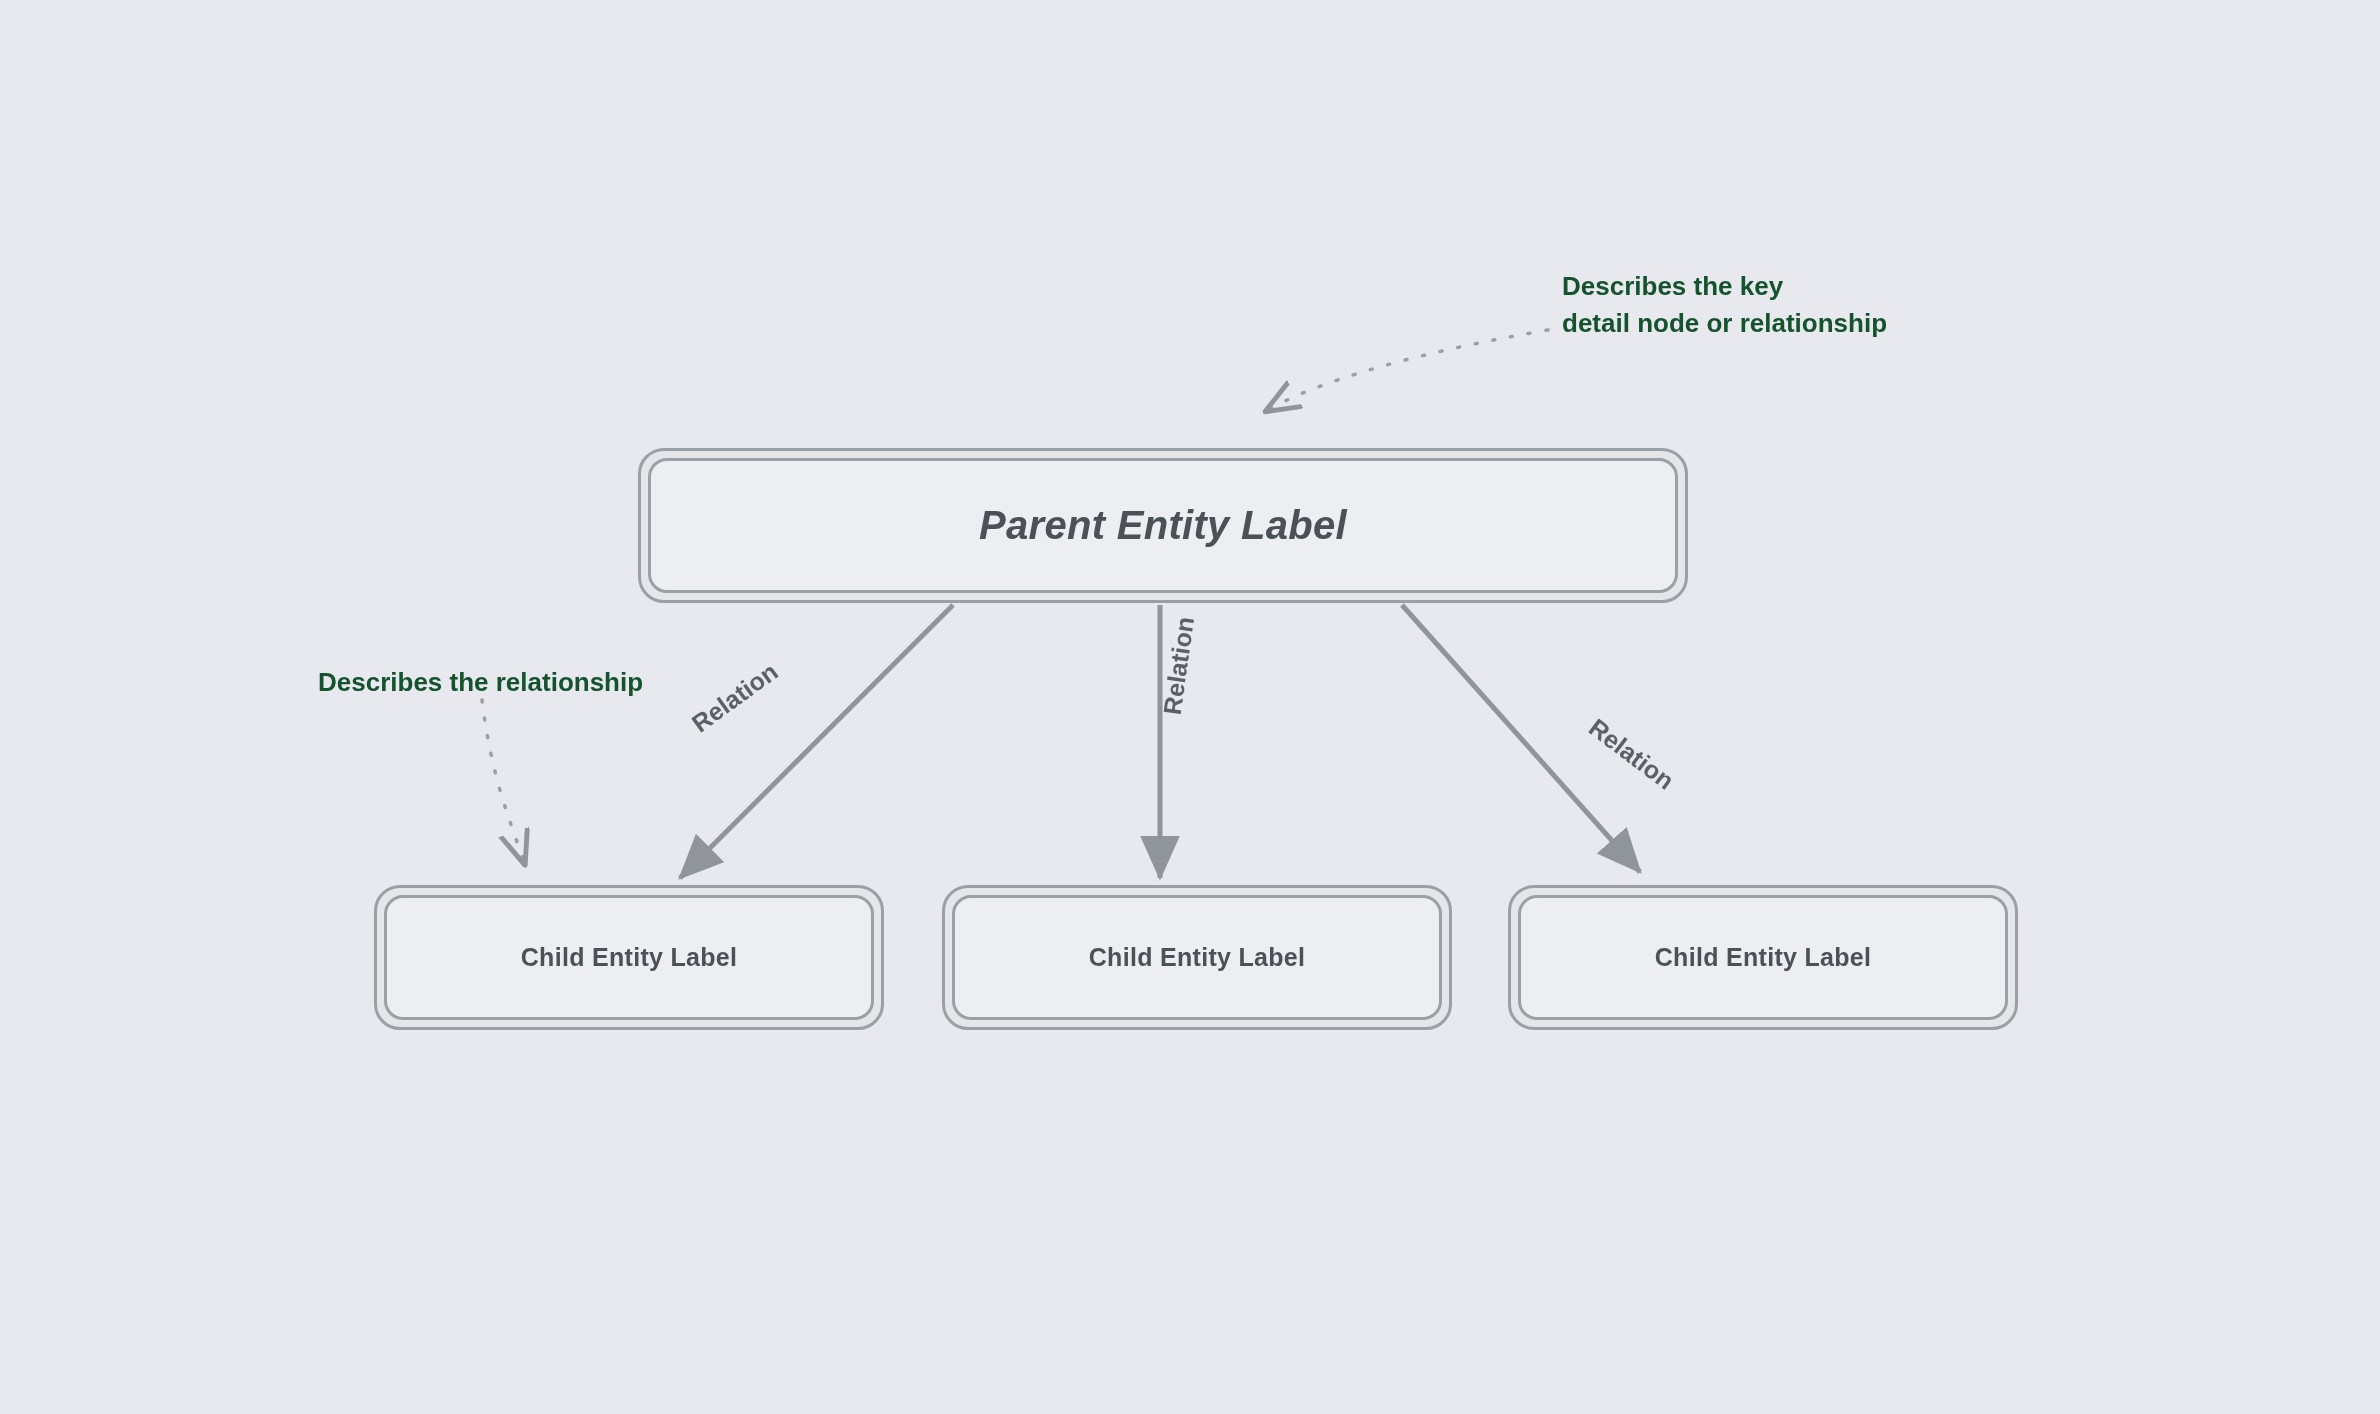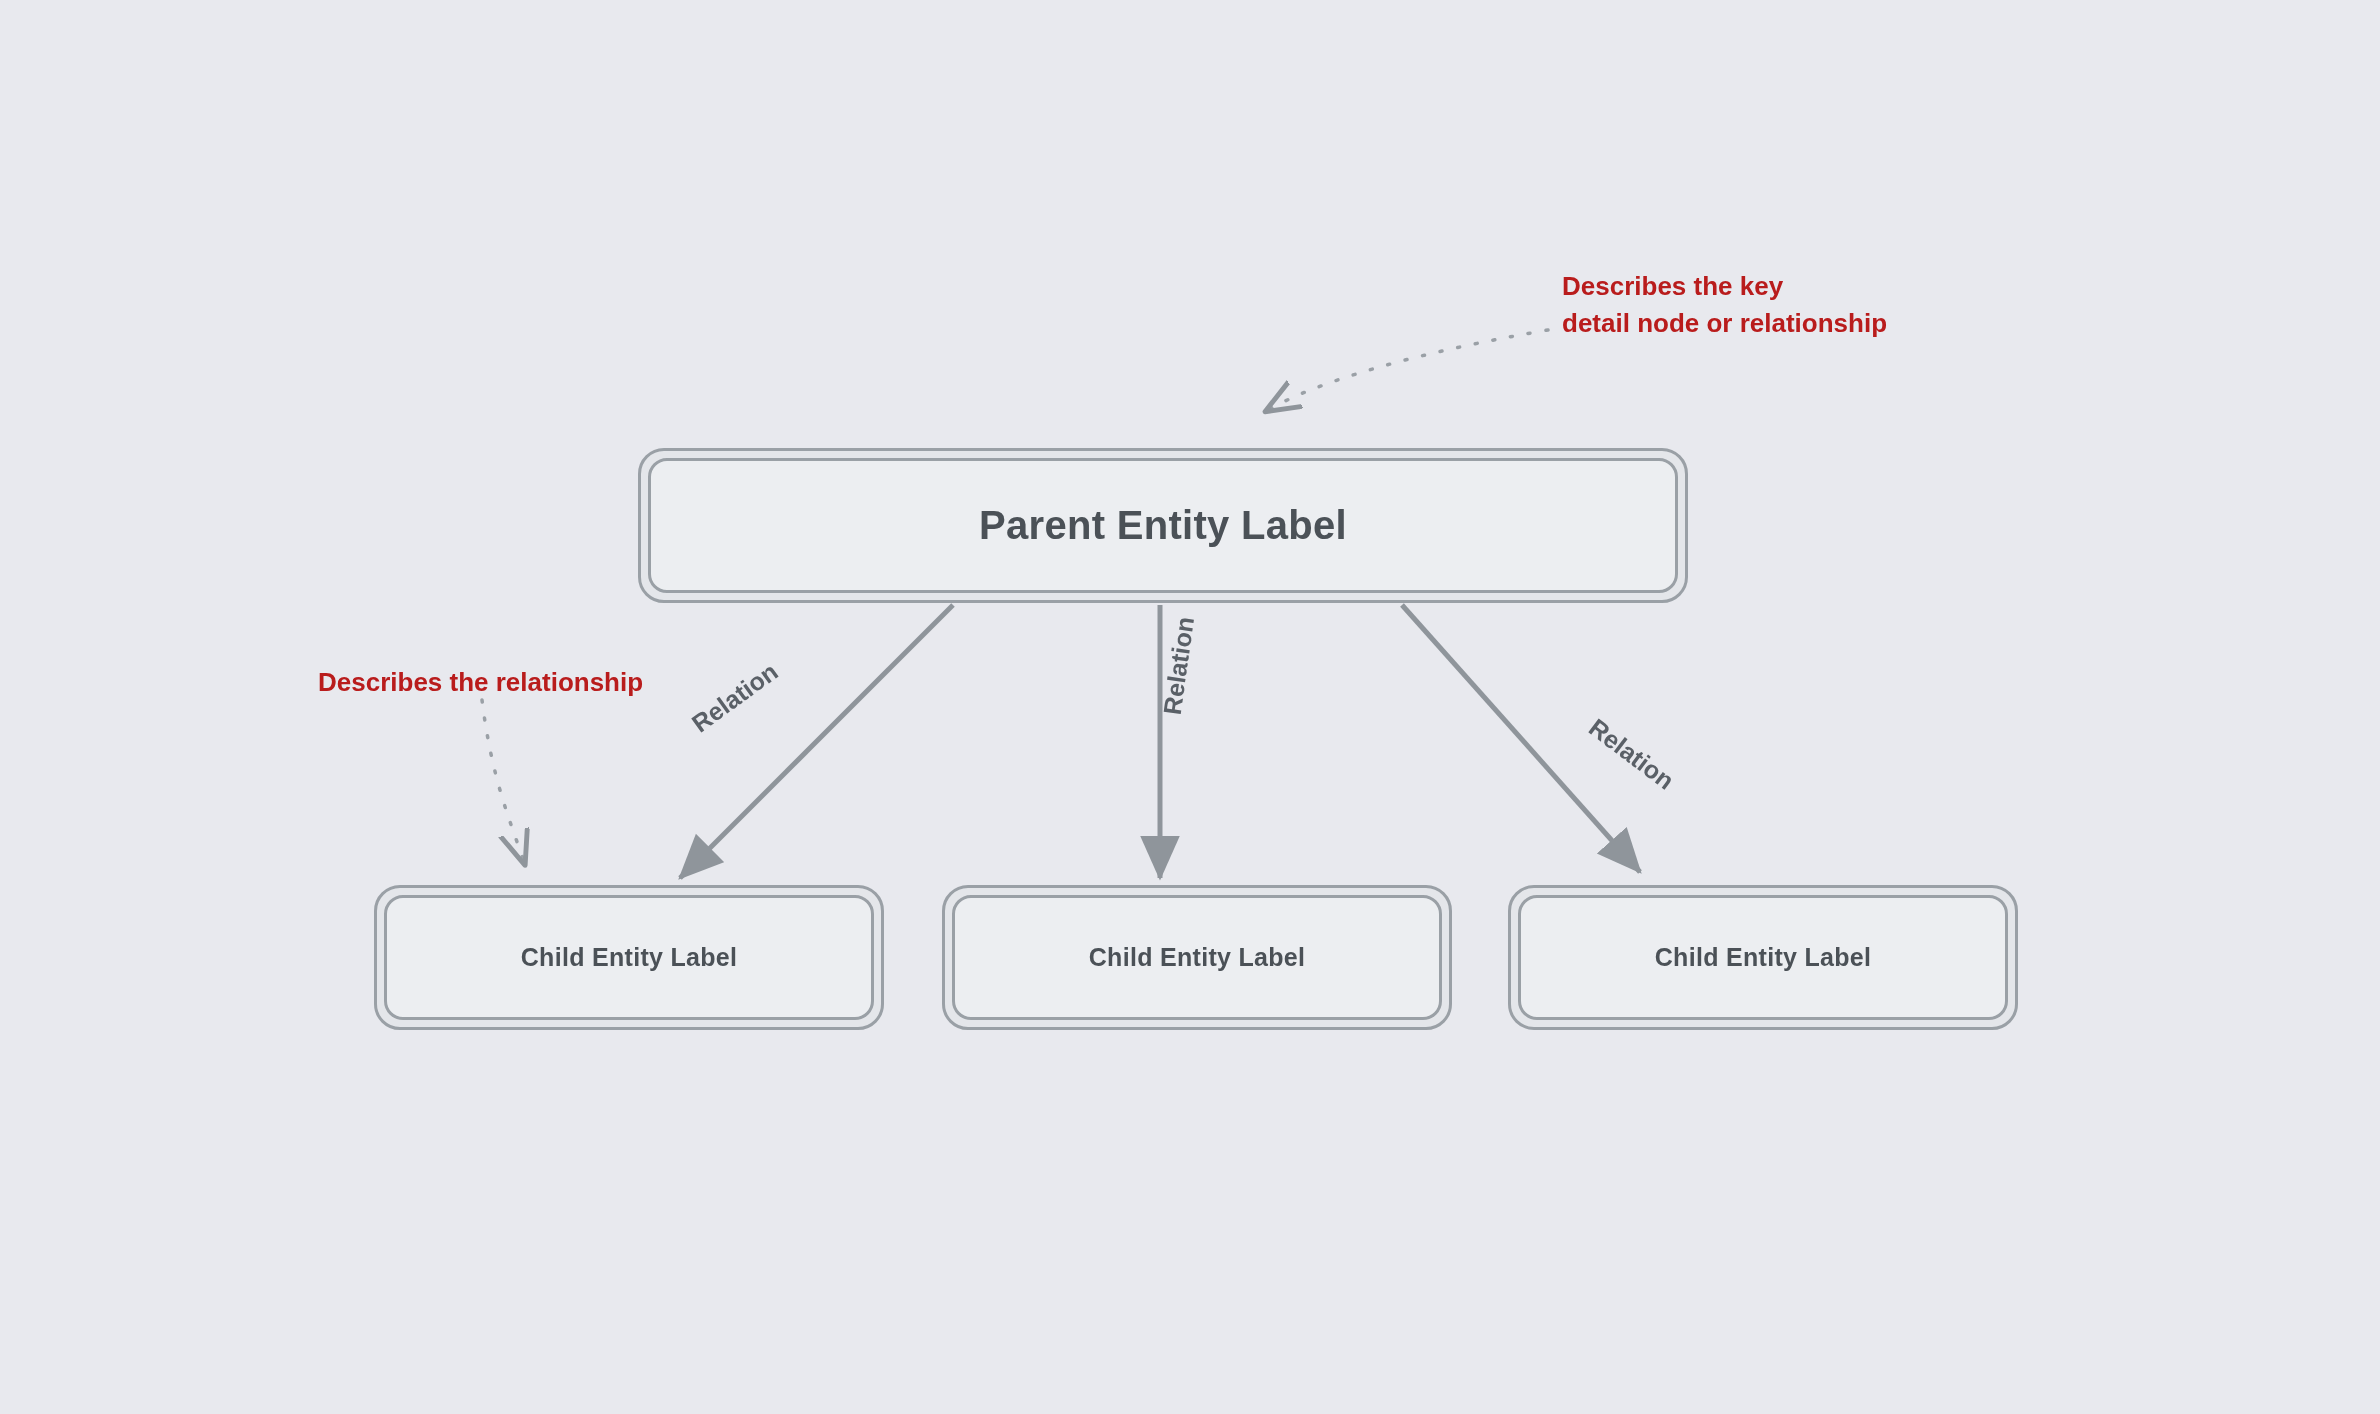--- a/index.html
+++ b/index.html
@@ -58,20 +58,21 @@
     letter-spacing: 0.3px;
     text-align: center;
     white-space: nowrap;
   }
 
   #node-parent {
     left: 638px;
     top: 448px;
     width: 1050px;
     height: 155px;
+    font-style: italic;
   }
   #node-parent .node-label { font-size: 40px; }
 
   #node-child-0 {
     left: 374px;
     top: 885px;
     width: 510px;
     height: 145px;
   }
   #node-child-1 {
@@ -112,21 +113,21 @@
     transform: rotate(37deg);
   }
 
   
   .annotation {
     position: absolute;
     color: #3f4displaced;
     white-space: nowrap;
   }
   .annotation {
-    color: #b91c1c;
+    color: #14532d;
     font-size: 26px;
     font-weight: 700;
     line-height: 1.42;
   }
   #annotation-top-right {
     left: 1562px;
     top: 268px;
     text-align: left;
   }
   #annotation-left {

